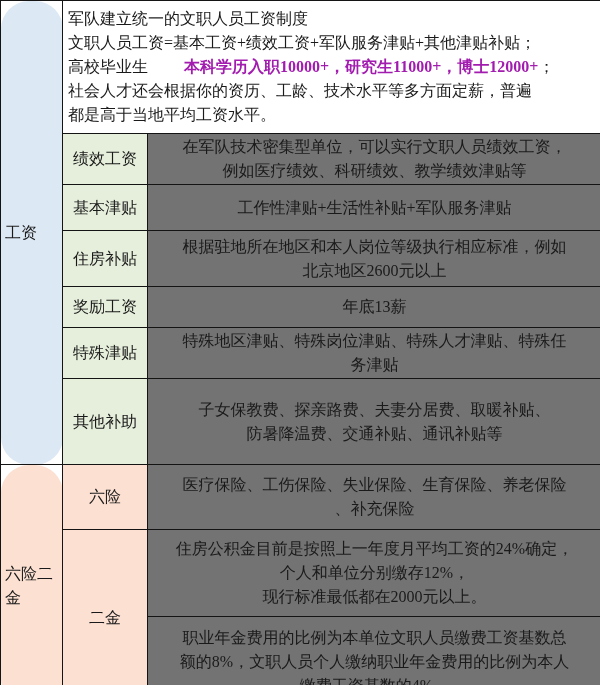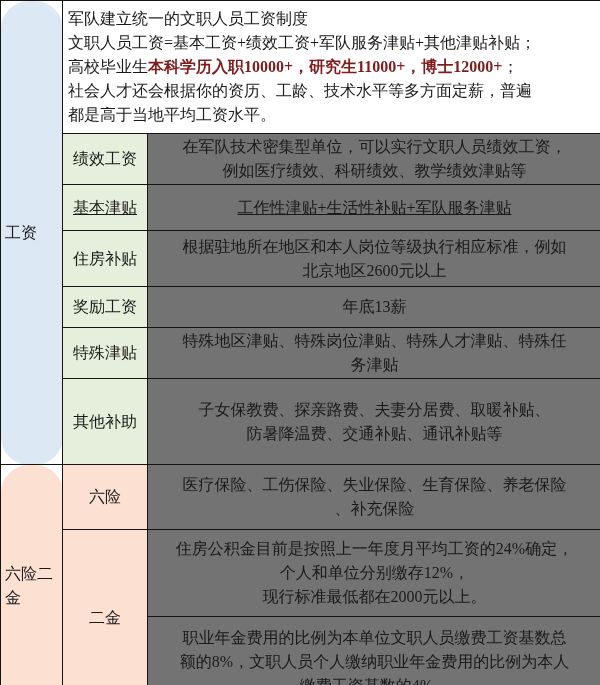--- a/index.html
+++ b/index.html
@@ -72,31 +72,31 @@
       <col class="col-group">
       <col class="col-label">
       <col class="col-content">
     </colgroup>
     <tbody>
         <tr style="height:133px;">
       <td class="c-group bg-blue" rowspan="7">工资</td>
       <td class="c-intro" colspan="2">
         <div class="intro-line">军队建立统一的文职人员工资制度</div>
         <div class="intro-line">文职人员工资=基本工资+绩效工资+军队服务津贴+其他津贴补贴；</div>
-        <div class="intro-line"><span>高校毕业生</span><span class="hl" id="salary-highlight" style="color: #7f1d1d;">本科学历入职10000+，研究生11000+，博士12000+</span><span>；</span></div>
+        <div class="intro-line"><span>高校毕业生</span><span class="hl" id="salary-highlight" style="color: #a21caf; margin-left: 36px;">本科学历入职10000+，研究生11000+，博士12000+</span><span>；</span></div>
         <div class="intro-line">社会人才还会根据你的资历、工龄、技术水平等多方面定薪，普遍
 都是高于当地平均工资水平。</div>
       </td>
     </tr>
     <tr style="height:48px;">
       <td class="c-label bg-green">绩效工资</td>
       <td class="c-content">在军队技术密集型单位，可以实行文职人员绩效工资，
 例如医疗绩效、科研绩效、教学绩效津贴等</td>
     </tr>
-    <tr style="height:46px;text-decoration:underline;">
+    <tr style="height:46px;">
       <td class="c-label bg-green">基本津贴</td>
       <td class="c-content">工作性津贴+生活性补贴+军队服务津贴</td>
     </tr>
     <tr style="height:56px;">
       <td class="c-label bg-green">住房补贴</td>
       <td class="c-content">根据驻地所在地区和本人岗位等级执行相应标准，例如
 北京地区2600元以上</td>
     </tr>
     <tr style="height:41px;padding-left:37px;">
       <td class="c-label bg-green">奖励工资</td>

